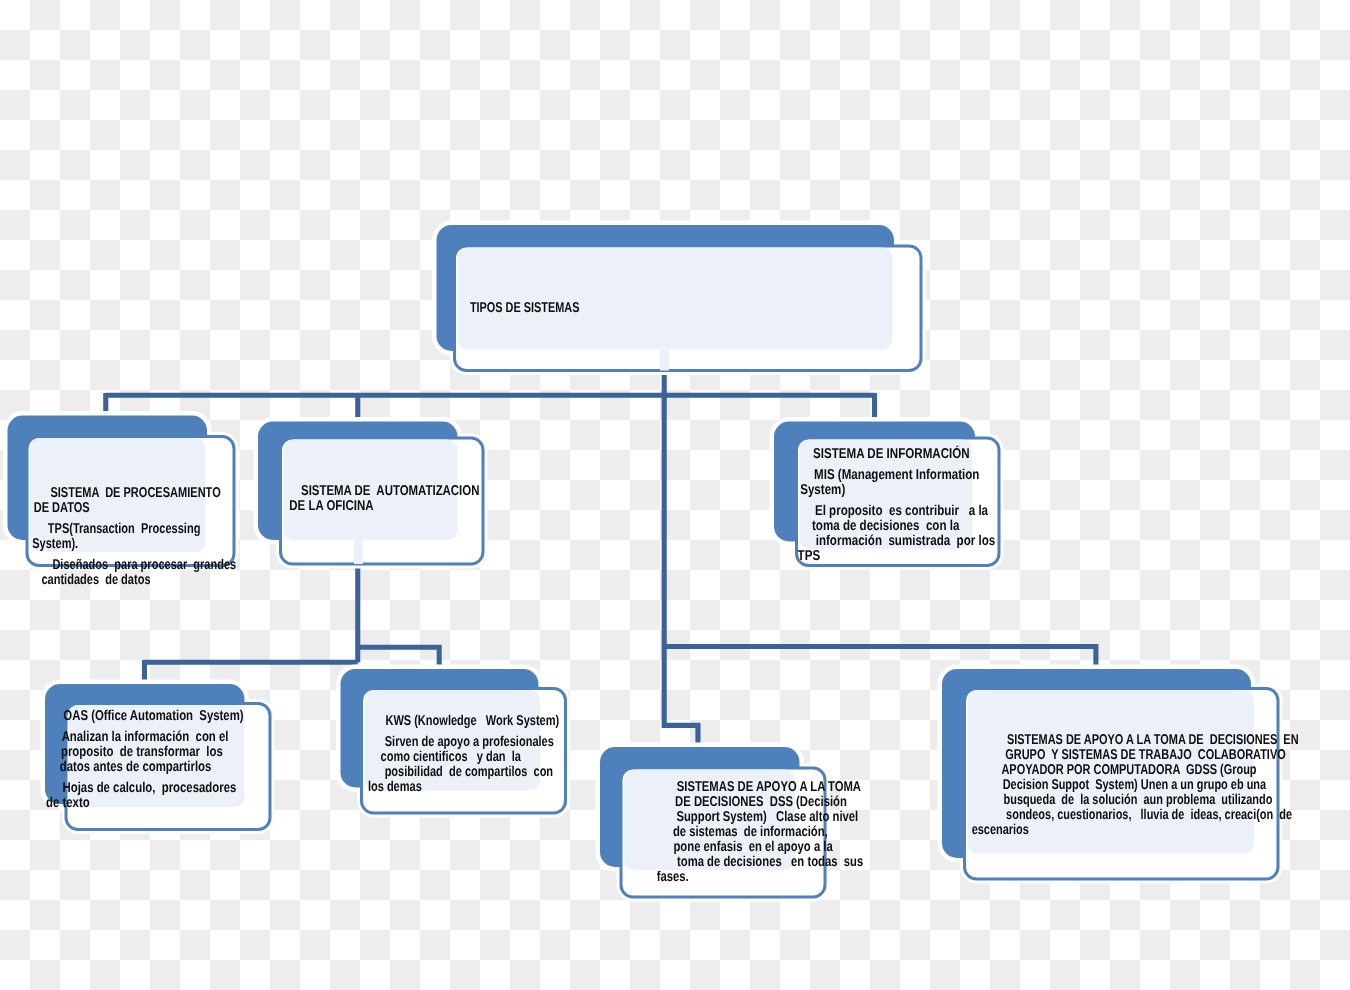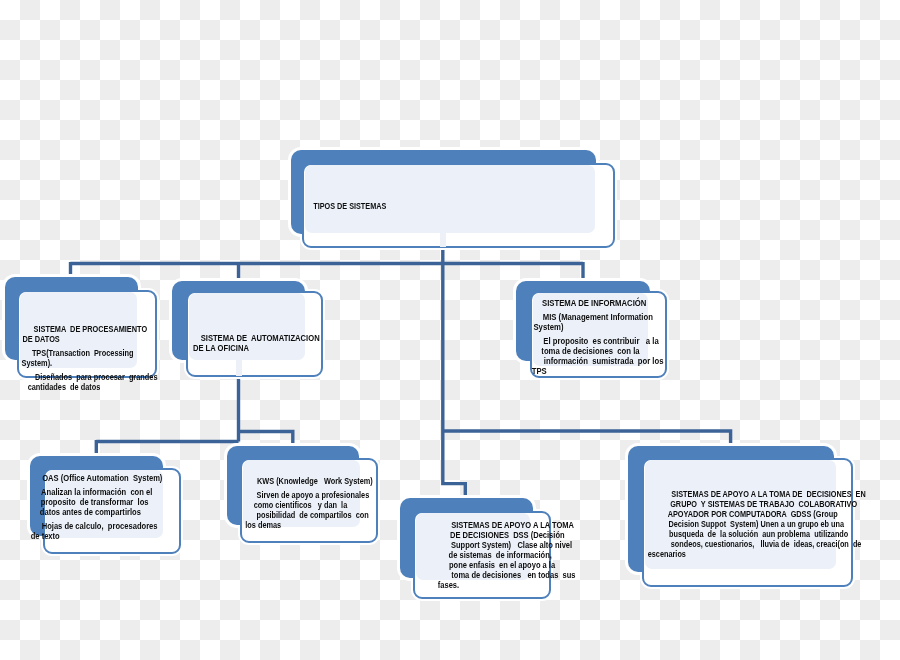--- a/index.html
+++ b/index.html
@@ -64,21 +64,21 @@
     <div class="panel" style="left:20px;top:292px;width:117px;height:76px;"></div>
     <div class="txt" style="left:17px;top:300px;--sx:0.7737;width:140px;margin-top:24px;"><span>SISTEMA  DE PROCESAMIENTO</span><span>DE DATOS</span><span class="gap">&nbsp;</span><span>TPS(Transaction  Processing</span><span>System).</span><span class="gap">&nbsp;</span><span>Diseñados  para procesar  grandes</span><span>cantidades  de datos</span></div>
   </div>
 
   <div class="node">
     <div class="halo" style="left:184px;top:289px;width:141px;height:90px;"></div>
     <div class="back" style="left:172px;top:281px;width:133px;height:79px;"></div>
     <div class="front" style="left:186px;top:291px;width:137px;height:86px;"></div>
     <div class="panel" style="left:189px;top:293px;width:116px;height:67px;"></div>
     <div class="ghost" style="left:236px;top:360px;width:6px;height:16px;"></div>
-    <div class="txt" style="left:186px;top:333px;--sx:0.8021;width:137px;"><span>SISTEMA DE  AUTOMATIZACION</span><span>DE LA OFICINA</span></div>
+    <div class="txt" style="left:186px;top:323px;--sx:0.8021;width:137px;"><span>SISTEMA DE  AUTOMATIZACION</span><span>DE LA OFICINA</span></div>
   </div>
 
   <div class="node">
     <div class="halo" style="left:528px;top:289px;width:141px;height:91px;"></div>
     <div class="back" style="left:516px;top:281px;width:134px;height:80px;"></div>
     <div class="front" style="left:530px;top:291px;width:137px;height:87px;"></div>
     <div class="panel" style="left:533px;top:293px;width:115px;height:73px;"></div>
     <div class="txt" style="left:530px;top:298px;--sx:0.8126;width:137px;"><span>SISTEMA DE INFORMACIÓN</span><span class="gap">&nbsp;</span><span>MIS (Management Information</span><span>System)</span><span class="gap">&nbsp;</span><span>El proposito  es contribuir   a la</span><span>toma de decisiones  con la</span><span>información  sumistrada  por los</span><span>TPS</span></div>
   </div>
 

